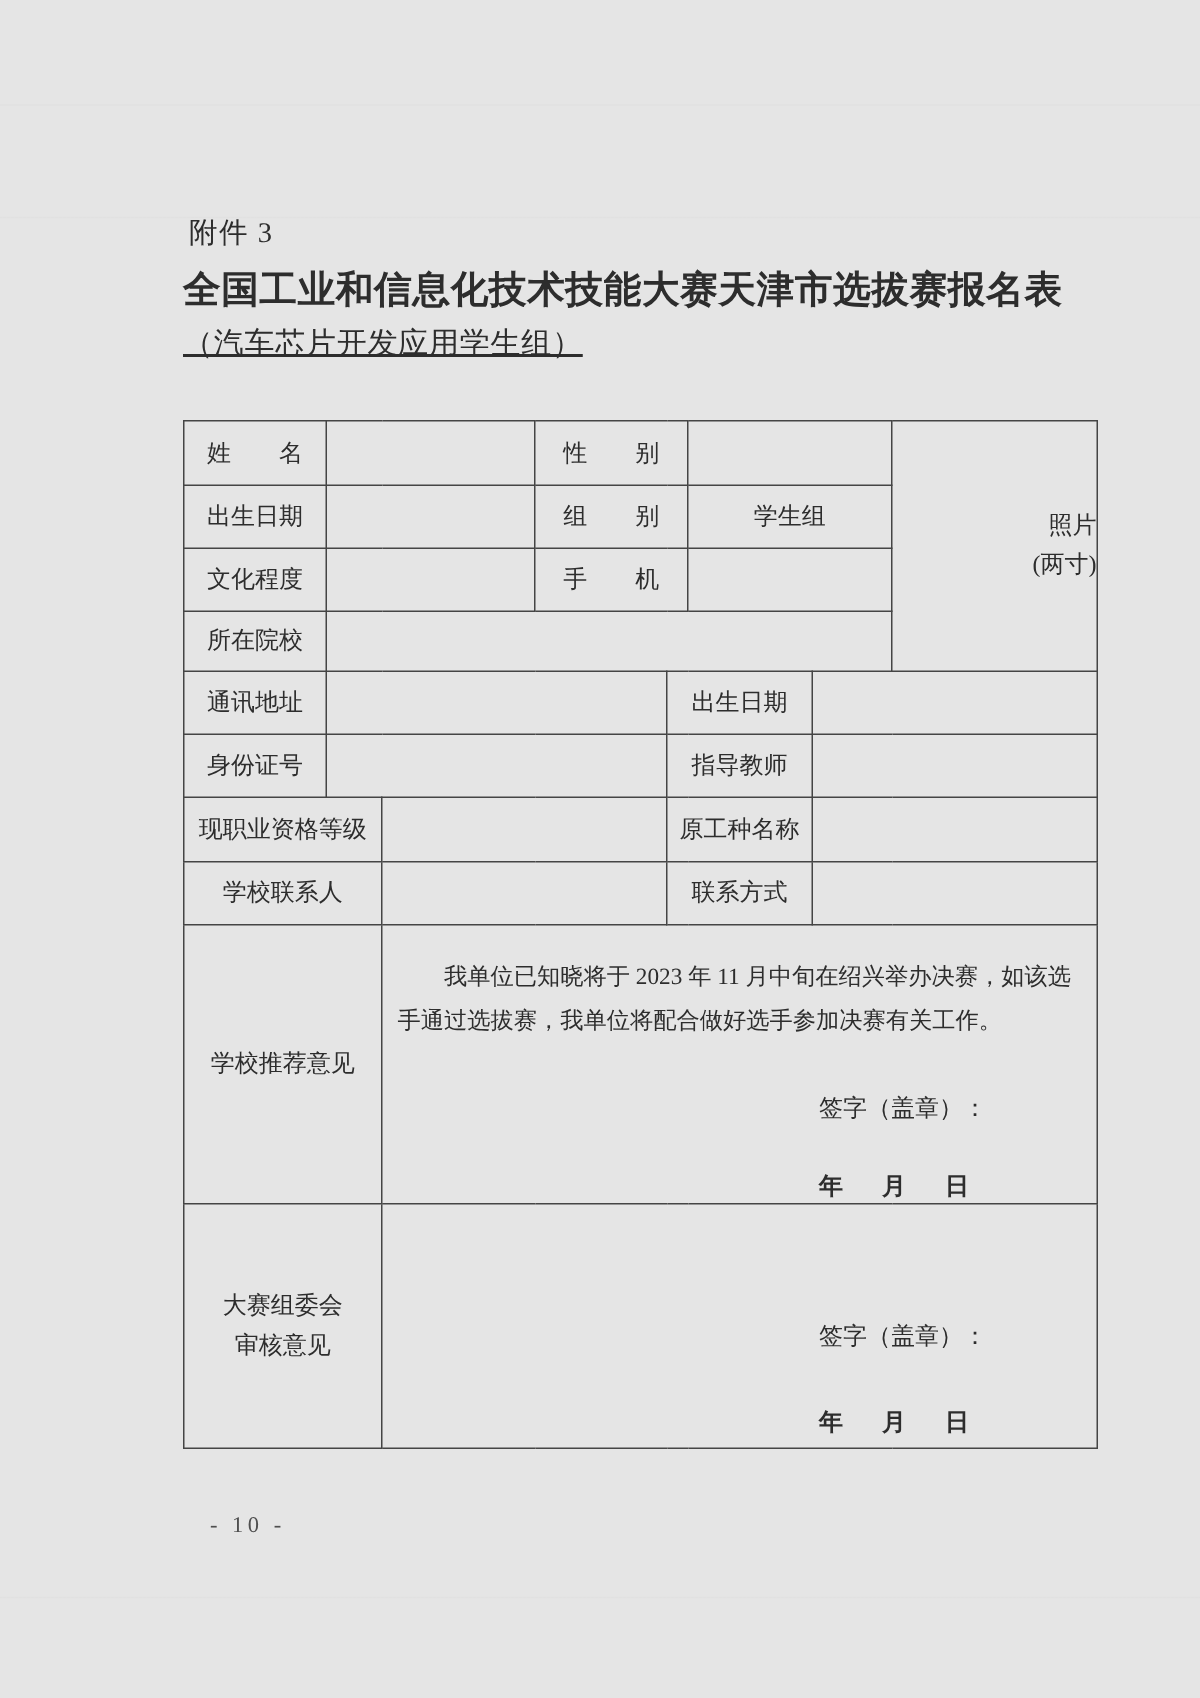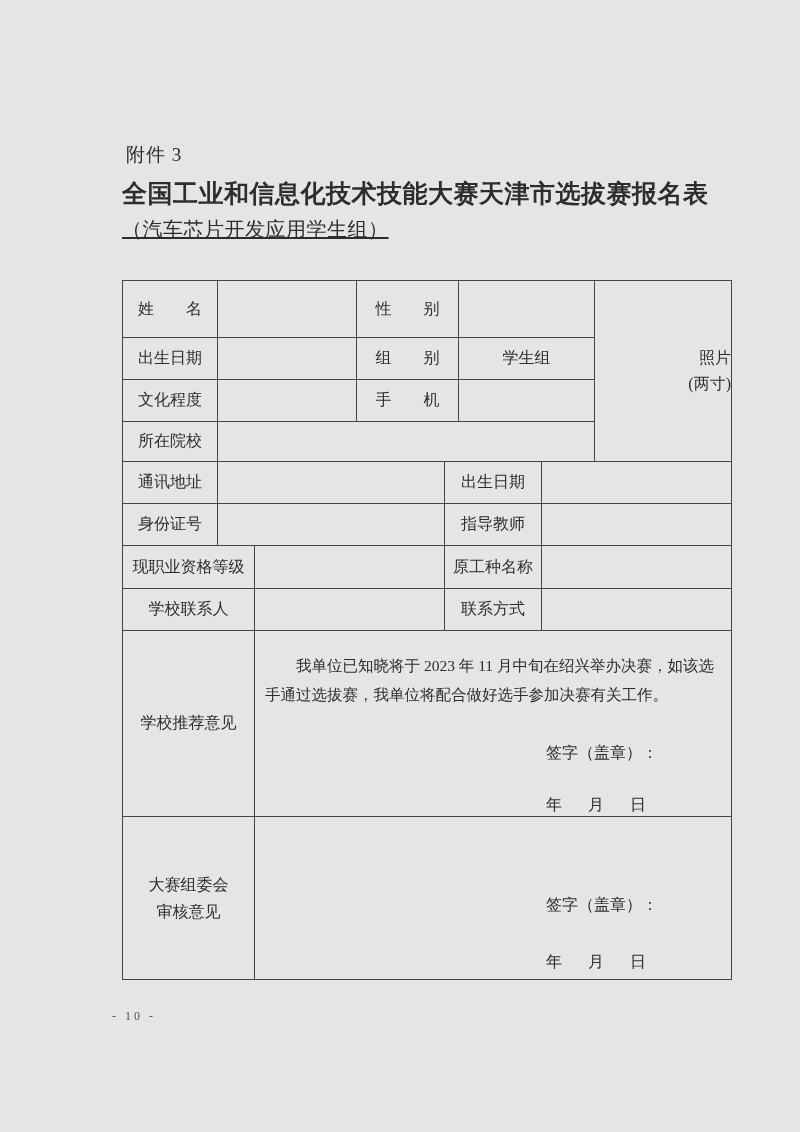--- a/index.html
+++ b/index.html
@@ -90,28 +90,29 @@
     line-height: 29px;
   }
   .sign-line {
     margin: 34px 0 0 291px;
     font-size: 16px;
   }
   .date-line {
     margin: 31px 0 0 291px;
     font-size: 16px;
     letter-spacing: 5px;
+    font-weight: bold;
   }
   td.com-cell .sign-line { margin-top: 72px; }
   td.com-cell .date-line { margin-top: 36px; }
   .page-number {
     position: absolute;
-    left: 112px;
+    left: 140px;
     top: 1009px;
-    font-size: 12px;
+    font-size: 15px;
     color: #4f4f4f;
     letter-spacing: 3px;
   }
 </style>
 </head>
 <body>
 
 <div class="page">
 
   <div class="attachment">附件 3</div>
@@ -126,21 +127,21 @@
       <col style="width:95px">
         <col style="width:37px">
         <col style="width:102px">
         <col style="width:88px">
       <col style="width:14px">
         <col style="width:83px">
         <col style="width:53px">
         <col style="width:137px">
     </colgroup>
     <tbody>
-      <tr style="height:57px">
+      <tr style="height:43px">
         <td class="lbl">姓　　名</td>
         <td class="val" colspan="2"></td>
         <td class="lbl" colspan="2">性　　别</td>
         <td class="val" colspan="2"></td>
         <td class="photo-cell" rowspan="4">
           <span class="photo-line">照片</span>
           <span class="photo-line">(两寸)</span>
         </td>
       </tr>
       <tr style="height:42px">

